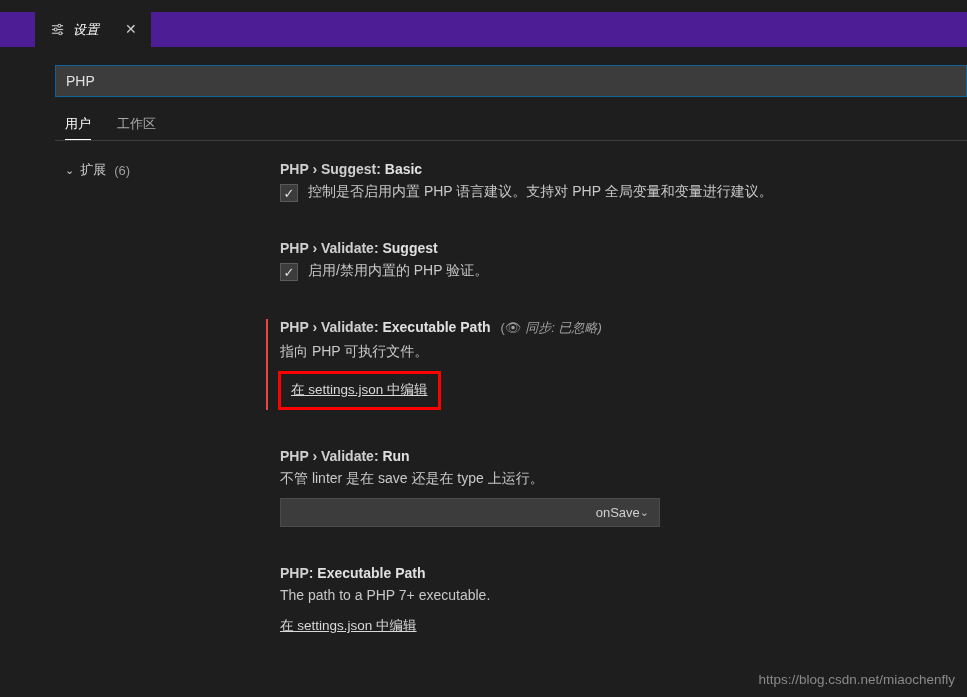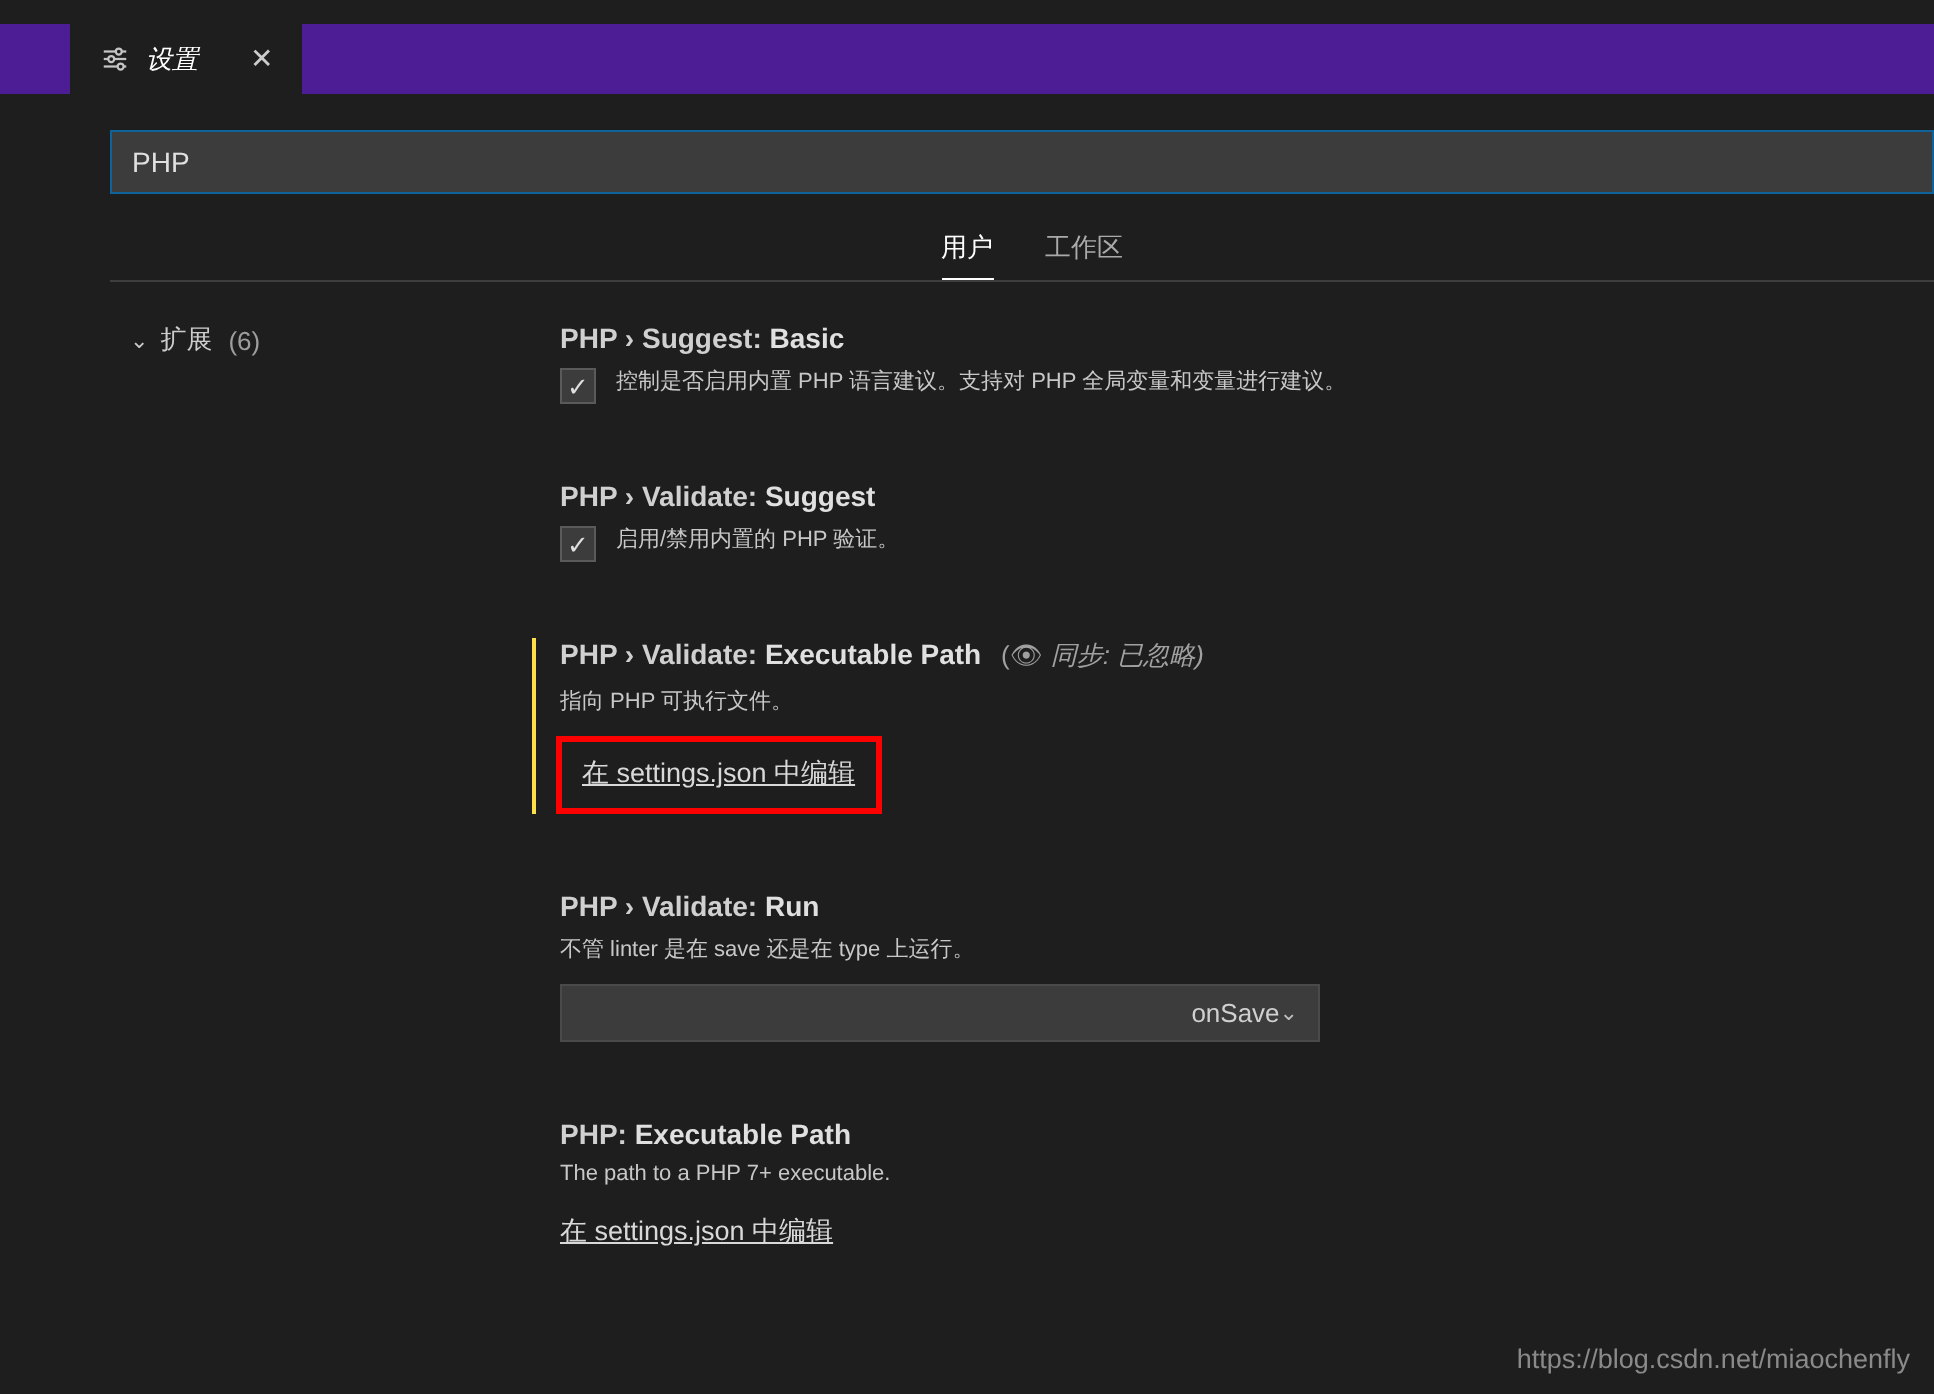--- a/index.html
+++ b/index.html
@@ -24,45 +24,45 @@
     .tab .icon { width: 16px; height: 16px; display:flex; align-items:center; justify-content:center;}
     .tab .label { font-style: italic; }
     .close-icon { margin-left: 18px; color: #cccccc; cursor: pointer; font-size: 14px;}
     .content { padding: 18px 0 0 55px; }
     .search-wrap { padding-right: 0; }
     .search-input {
       width: 100%; background: #3c3c3c; border: 1px solid #0e639c;
       color: #e0e0e0; font-size: 14px; padding: 7px 10px;
       outline: none;
     }
-    .tabbar { display: flex; gap: 26px; margin-top: 18px; padding-left: 10px; justify-content: center;}
+    .tabbar { display: flex; gap: 26px; margin-top: 18px; padding-left: 10px;}
     .tabbar-item { color: #aaaaaa; padding-bottom: 6px; cursor: pointer; font-size: 13px;}
     .tabbar-item.active { color: #ffffff; border-bottom: 1px solid #ffffff; }
     .hr { border: none; border-top: 1px solid #3e3e3e; margin-top: 0;}
     .main { display: flex; margin-top: 20px; }
     .sidebar { width: 215px; padding-left: 10px; flex-shrink: 0;}
     .tree-parent { display: flex; align-items: center; gap: 4px; color: #cccccc; cursor: pointer; }
     .chev { display: inline-block; transform: rotate(0deg); font-size: 11px; color: #cccccc; margin-right: 2px;}
     .count { color: #9d9d9d; margin-left: 4px; }
     .tree-children { margin-left: 30px; margin-top: 8px; display: flex; flex-direction: column; gap: 8px;}
     .tree-child { color: #cccccc; cursor: pointer; }
     .settings { flex: 1; padding-right: 20px; display: flex; flex-direction: column; gap: 38px; padding-left: 10px;}
     .setting-title { color: #e7e7e7; font-size: 14px; margin-bottom: 6px; }
     .setting-title .crumb { font-weight: bold; color: #d0d0d0; margin-top: 32px;}
     .setting-title .bold { font-weight: 600; color: #e0e0e0;}
-    .setting-desc { color: #c8c8c8; font-size: 11px; }
+    .setting-desc { color: #c8c8c8; font-size: 14px; }
     .checkbox-row { display: flex; align-items: flex-start; gap: 10px; }
     .checkbox {
       width: 18px; height: 18px; background: #3c3c3c;
       border: 1px solid #5a5a5a; display: flex; align-items: center;
       justify-content: center; flex-shrink: 0; margin-top: 1px;
       cursor: pointer;
     }
     .checkbox .check { color: #e0e0e0; font-size: 13px; }
-    .modified { border-left: 2px solid #fde047; padding-left: 12px; margin-left: -14px;}
+    .modified { border-left: 2px solid #ef4444; padding-left: 12px; margin-left: -14px;}
     .sync-hint { color: #a0a0a0; font-style: italic; margin-left: 6px; font-size: 13px;}
     .sync-hint .sync-icon { font-style: normal; margin-right: 4px;}
     .link { color: #d9d9d9; text-decoration: underline; cursor: pointer; font-size: 13.5px; display: inline-block;}
     .highlight-box {
       border: 3px solid #ff0000; padding: 7px 10px 8px 10px;
       display: inline-block; margin-top: 10px; margin-left: -2px;
     }
     .select {
       display: flex; align-items: center; justify-content: flex-end;
       width: 380px; background: #3c3c3c; border: 1px solid #4a4a4a;

